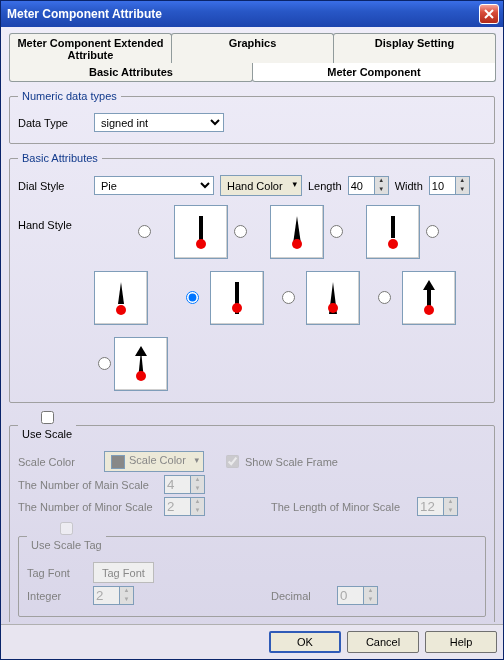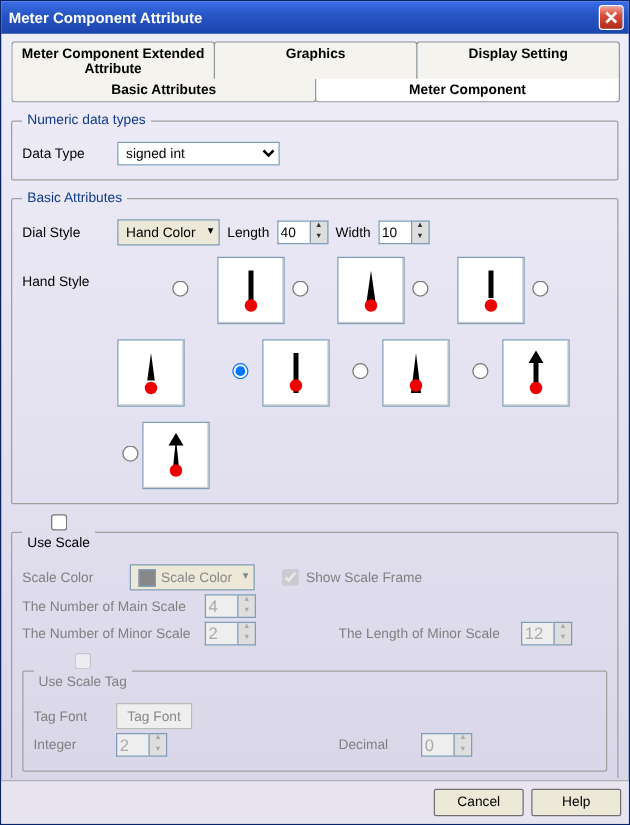--- a/index.html
+++ b/index.html
@@ -241,20 +241,23 @@
           <select style="width:130px">
             <option>signed int</option>
           </select>
         </div>
       </fieldset>
 
       <fieldset>
         <legend>Basic Attributes</legend>
         <div class="row">
           <span class="lbl" style="width:70px">Dial Style</span>
+          <select style="width:120px">
+            <option>Pie</option>
+          </select>
           <button class="btn-drop" style="width:82px">
             <span>Hand Color</span>
           </button>
           <span>Length</span>
           <span class="spinner">
             <input type="text" value="40" style="">
             <span class="spbtns">
                 <div>▲</div>
                 <div>▼</div>
               </span>
@@ -425,16 +428,17 @@
           <input type="checkbox" style="">
           <span>Use Dial Axis</span>
         </legend>
 
       </fieldset>
 
     </div>
   </div>
 
   <div class="btnbar">
+    <button class="pushbtn default">OK</button>
     <button class="pushbtn">Cancel</button>
     <button class="pushbtn">Help</button>
   </div>
 </div>
 
 </body></html>

